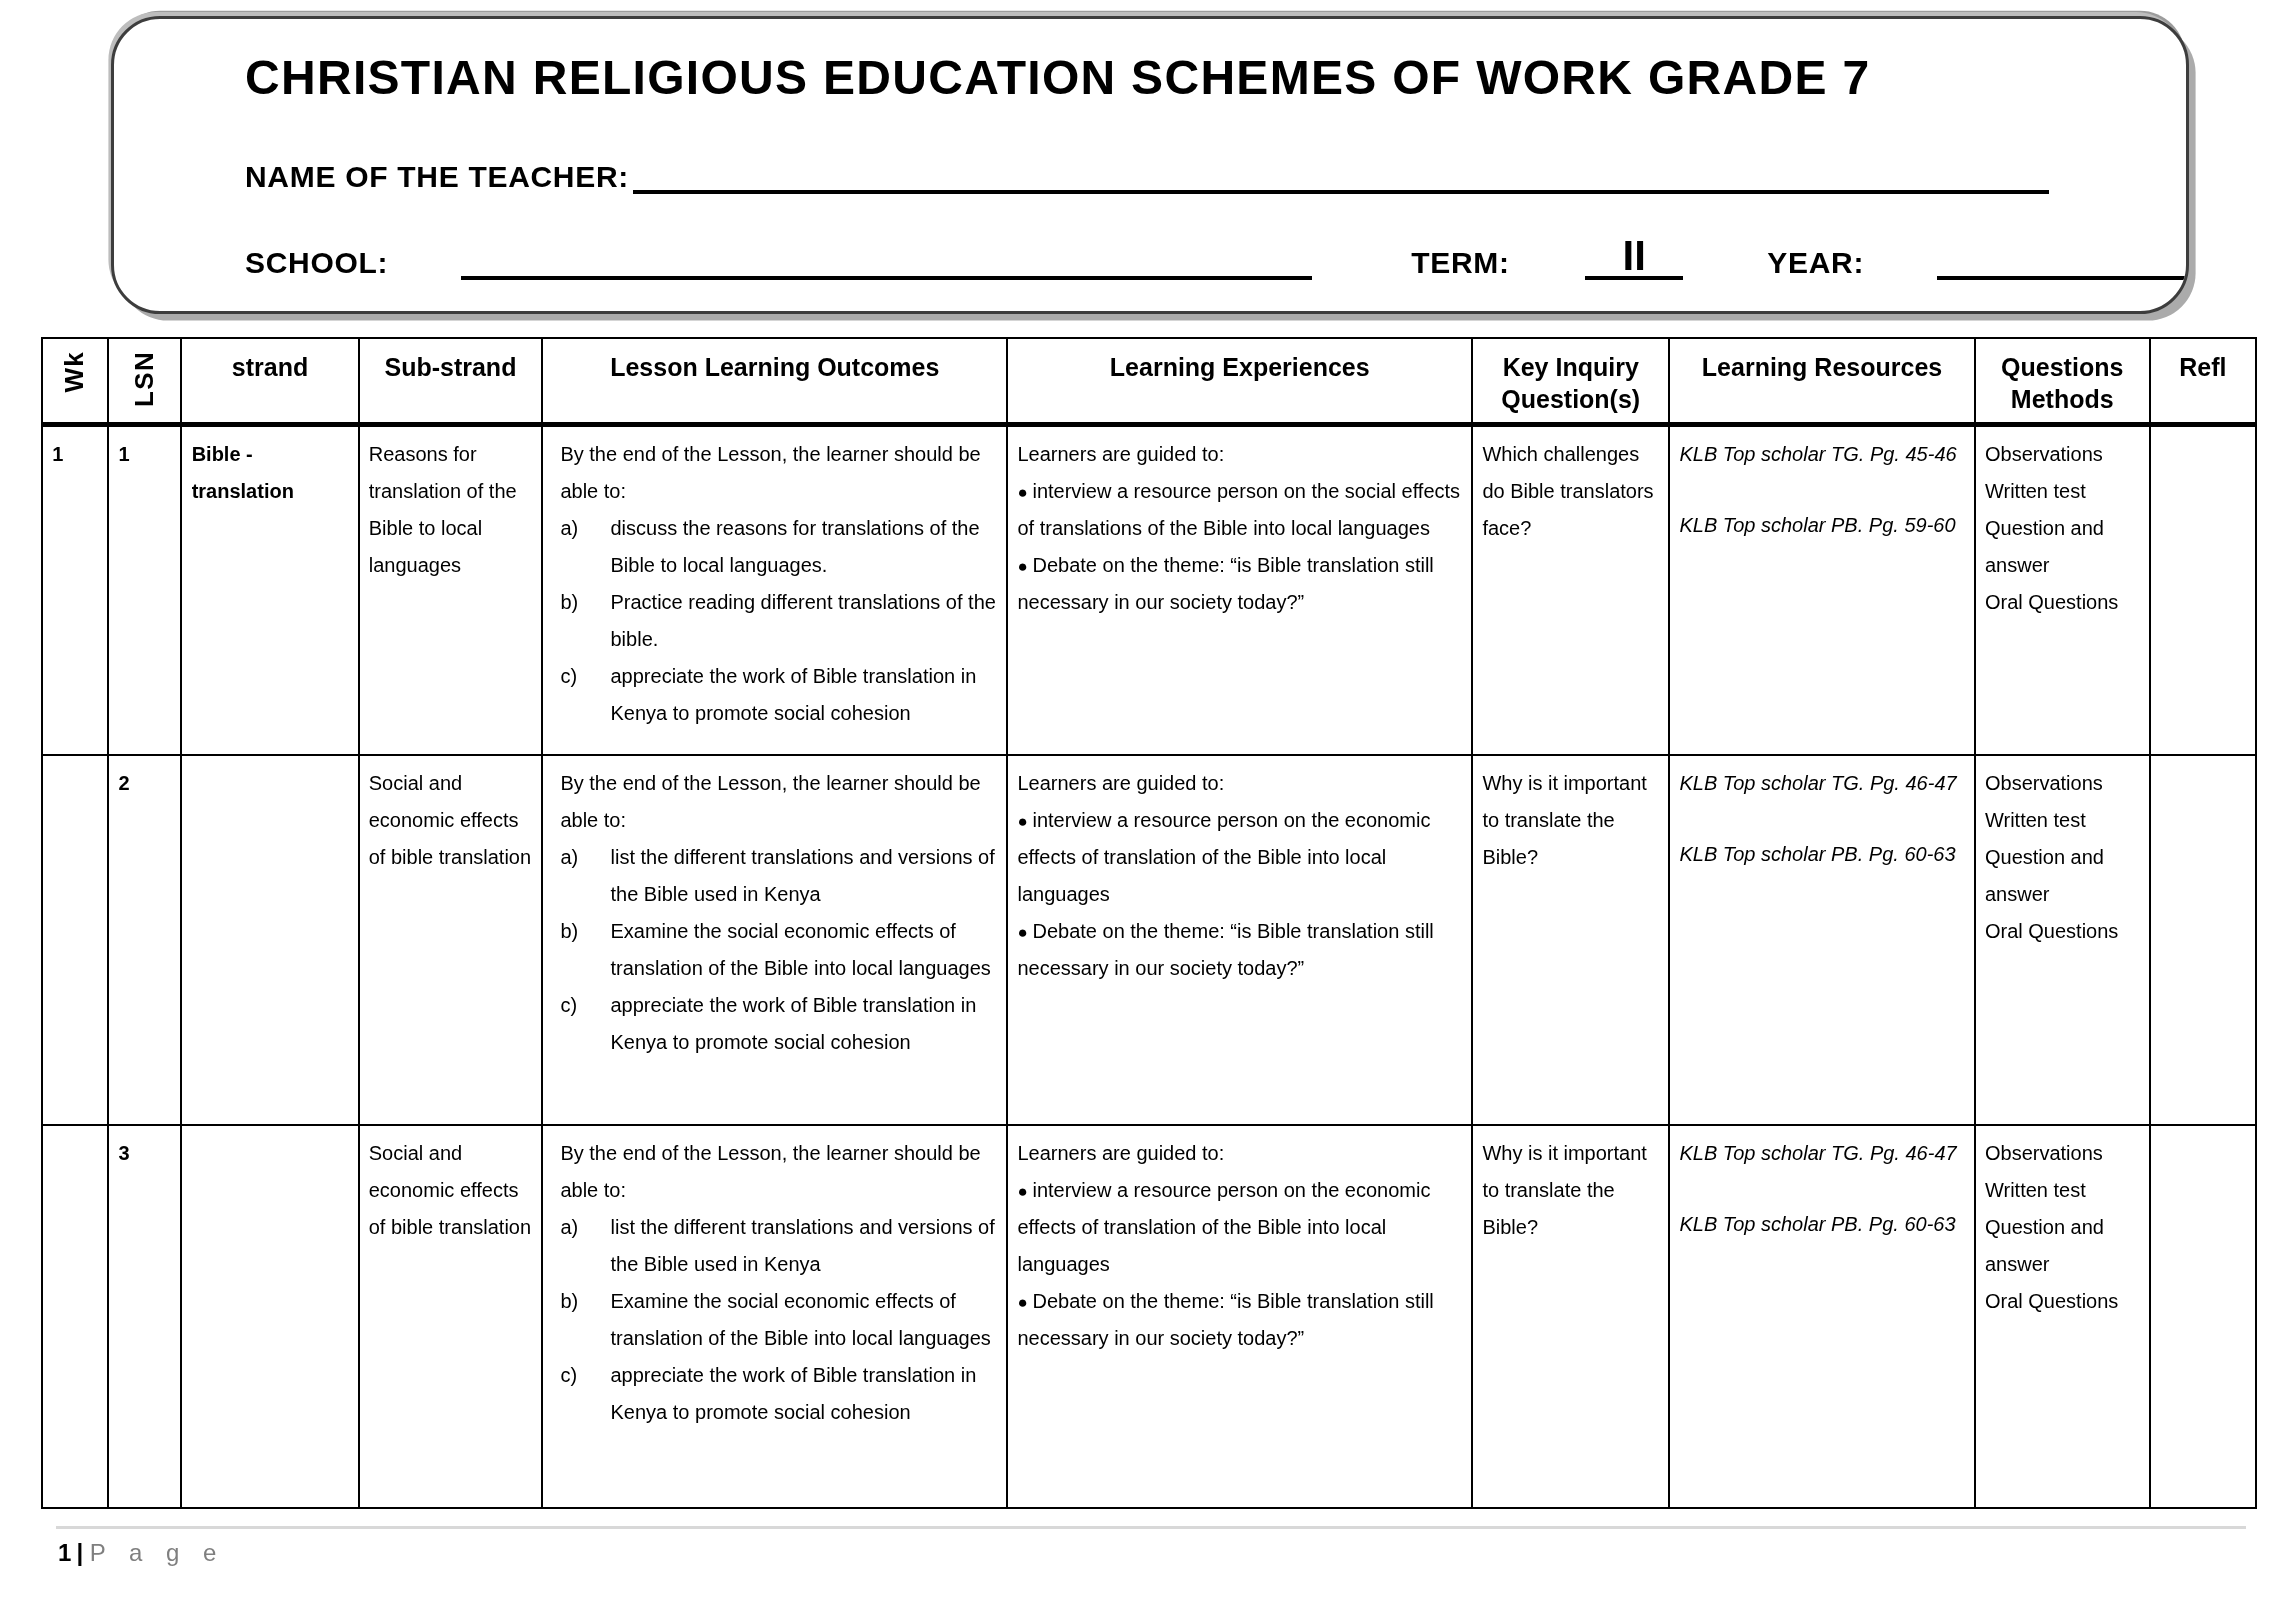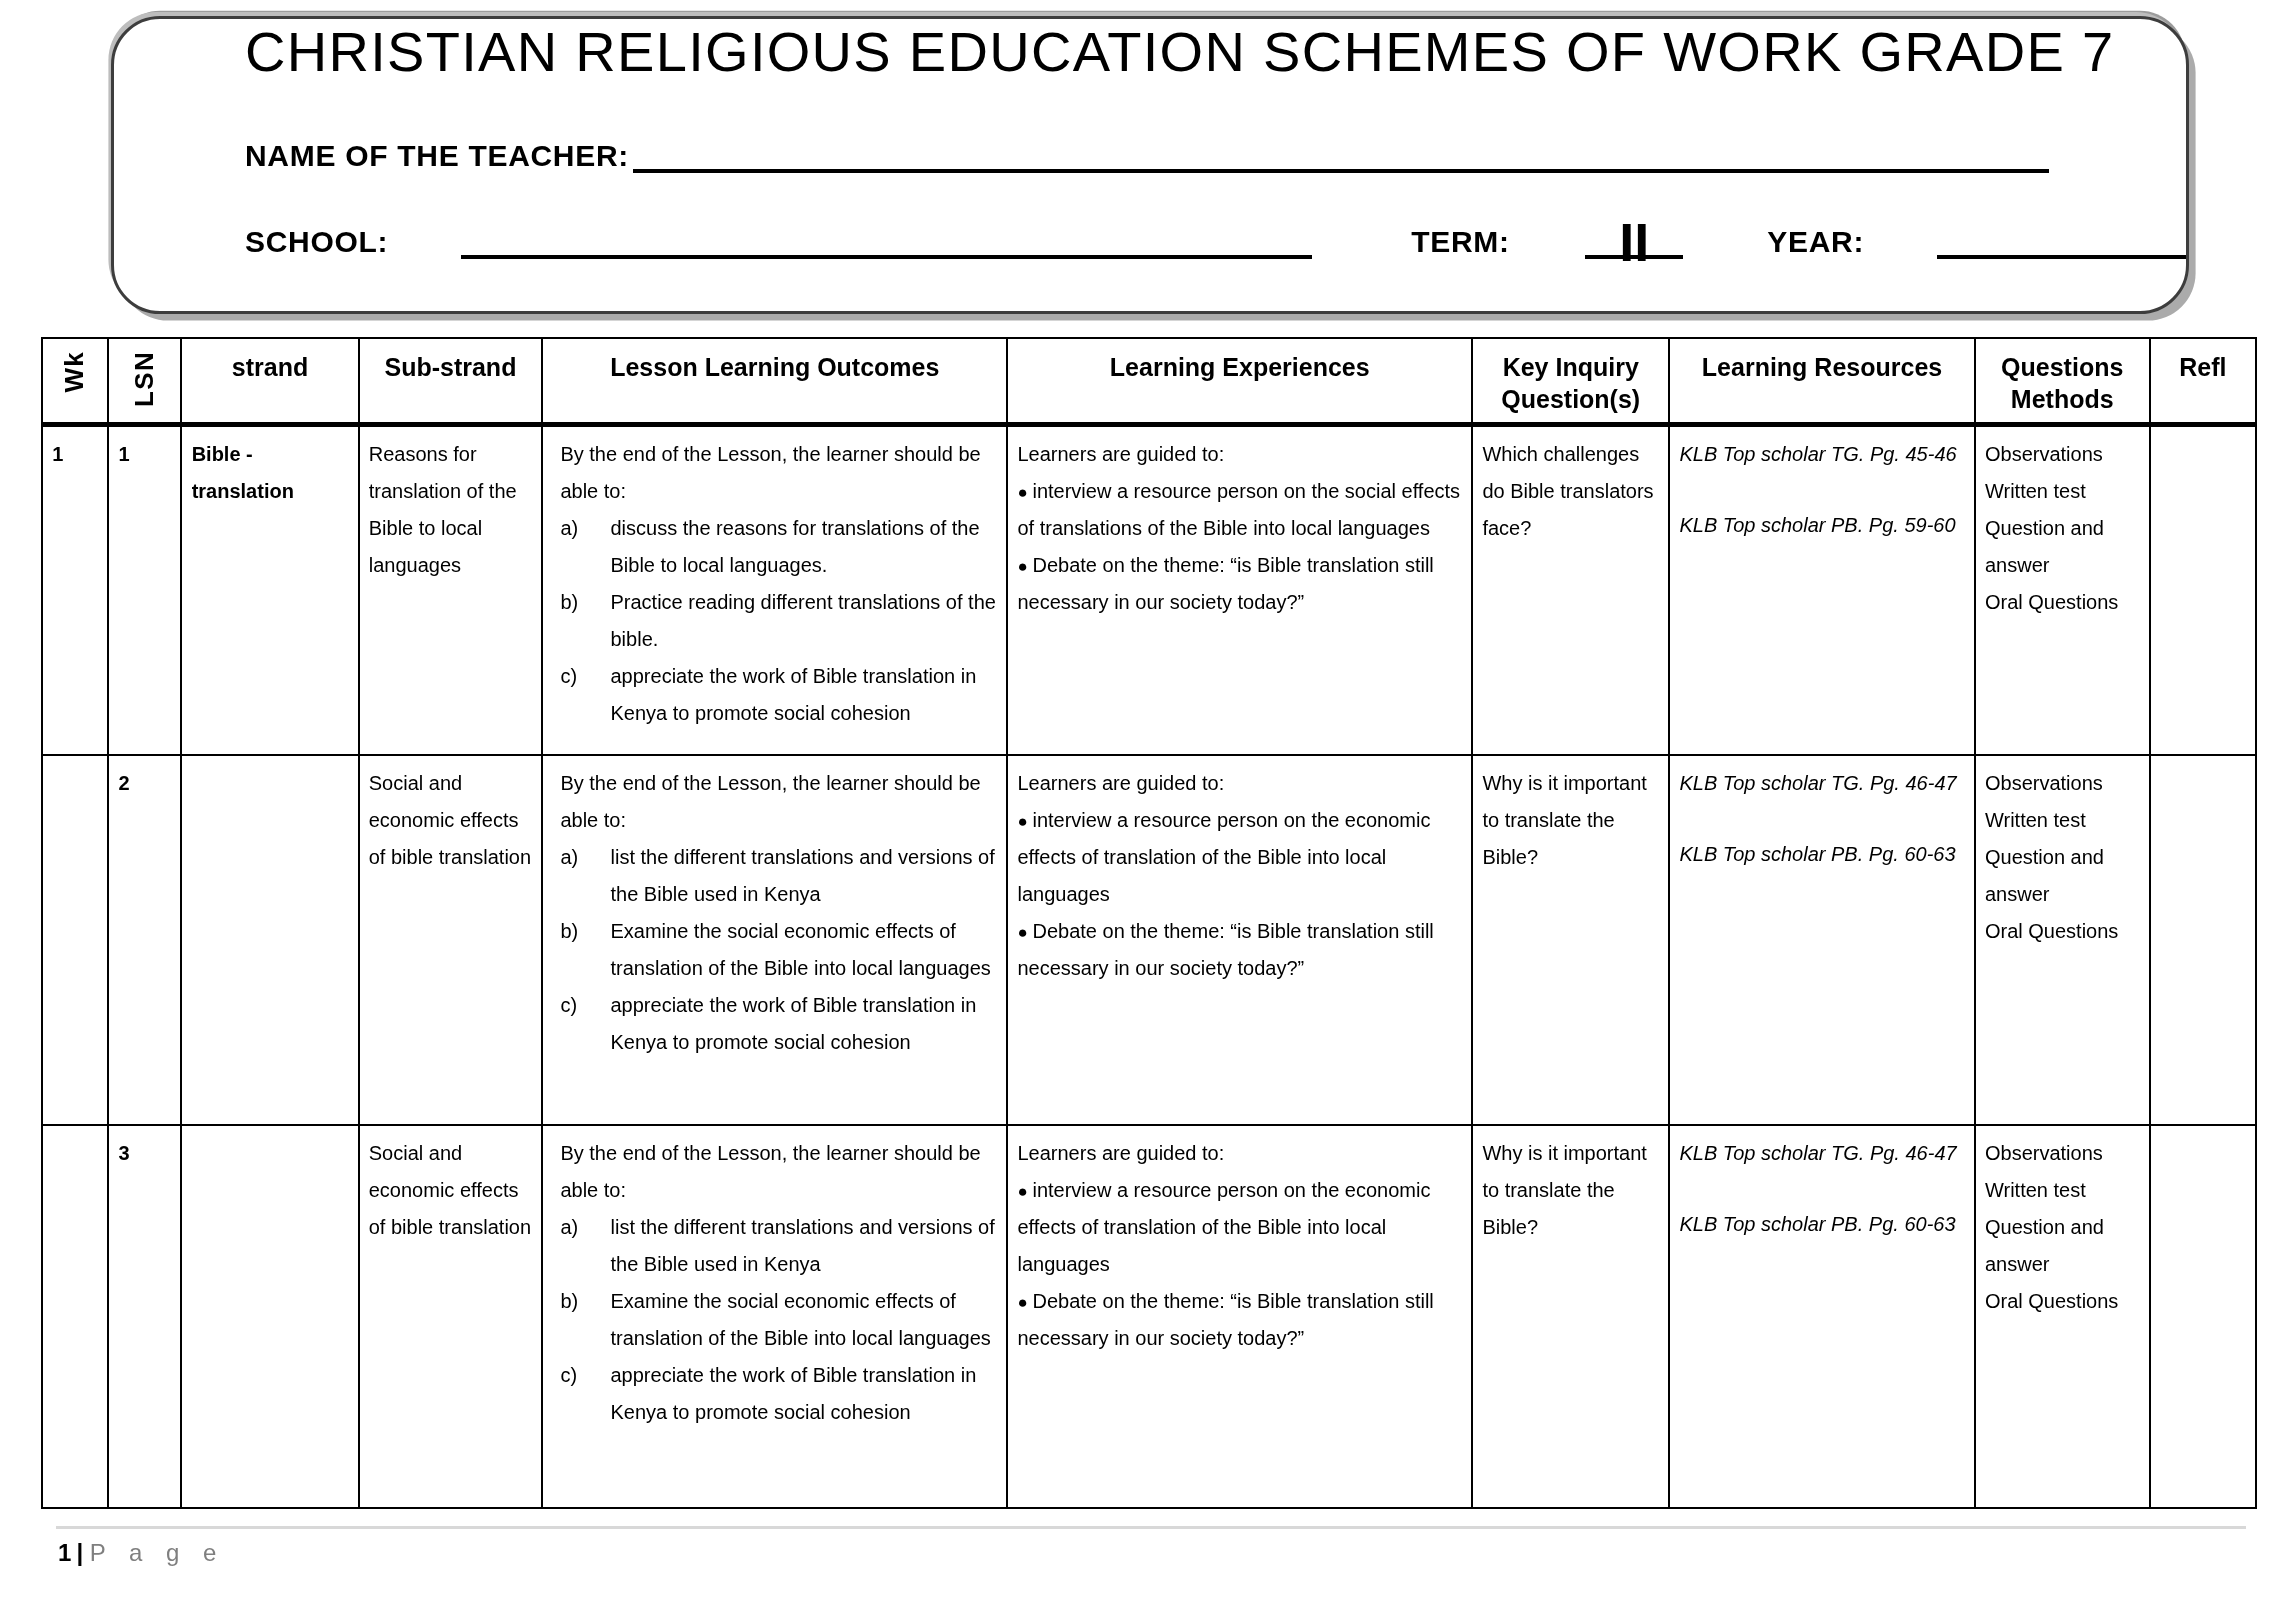--- a/index.html
+++ b/index.html
@@ -10,31 +10,31 @@
   }
   
   .header-box{
     position:absolute;left:111px;top:16.4px;width:2078px;height:298px;
     border:3.3px solid #3d3d3d;border-radius:49px;background:#fff;
     box-shadow:7.9px 7.9px 0 -1.3px #ababab,-3.9px -5.2px 0 -1.3px #bdbdbd,0 -9.2px 0 -3.9px #9c9c9c;
     box-sizing:border-box;overflow:hidden;
   }
   .hrow{display:flex;align-items:flex-end;padding-left:131px;}
   .doc-title{
-    font-size:56px;font-weight:normal;letter-spacing:1.3px;
+    margin-top:31px;font-size:48px;font-weight:bold;letter-spacing:1.3px;
     font-stretch:condensed;white-space:nowrap;
   }
   .hlabel{font-size:30px;font-weight:bold;letter-spacing:0.7px;white-space:nowrap;}
   .blank{border-bottom:4.6px solid #000;height:48px;box-sizing:border-box;}
   .teacher-row{margin-top:41px;}
   .teacher-row .blank{flex:1;margin-left:3.9px;margin-right:137px;}
   .school-row{margin-top:38px;justify-content:space-between;}
   .school-blank{width:851px;margin-left:3.9px;}
   .term-label{margin-left:30px;}
-  .term-blank{width:98px;margin-left:6.5px;text-align:center;font-size:54px;font-weight:bold;}
+  .term-blank{width:98px;margin-left:6.5px;text-align:center;font-size:42px;font-weight:bold;}
   .year-label{margin-left:15px;}
   .year-blank{width:249px;margin-left:3.9px;}
   
   table.scheme{
     position:absolute;left:41px;top:337px;width:2216px;
     border-collapse:collapse;table-layout:fixed;background:#fff;
     border:2.6px solid #000;
   }
   table.scheme th,table.scheme td{
     border:2px solid #000;vertical-align:top;padding:9.2px 9.2px 6.5px 9.2px;

